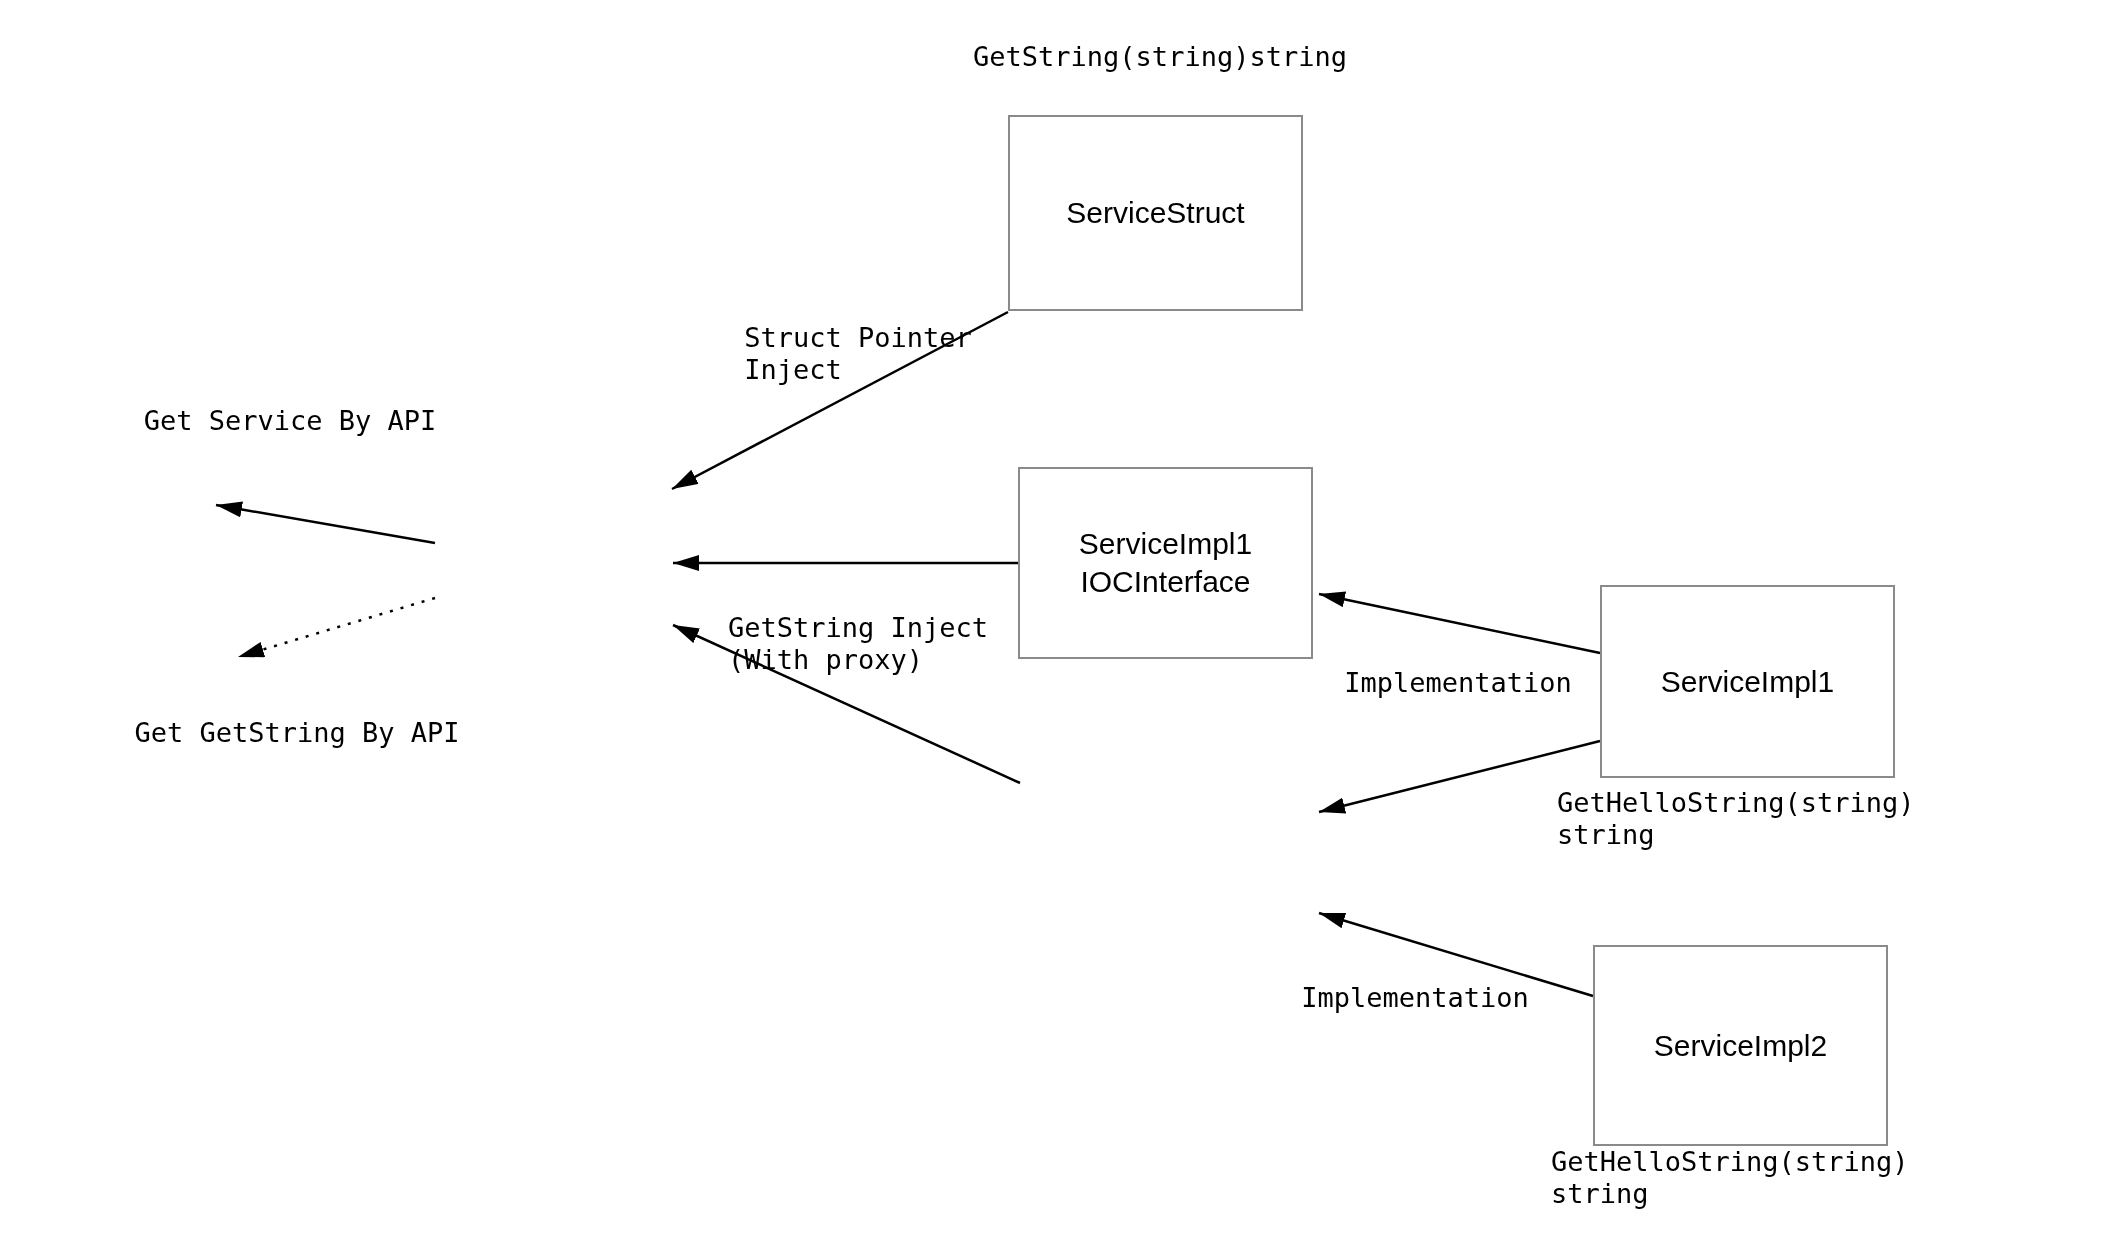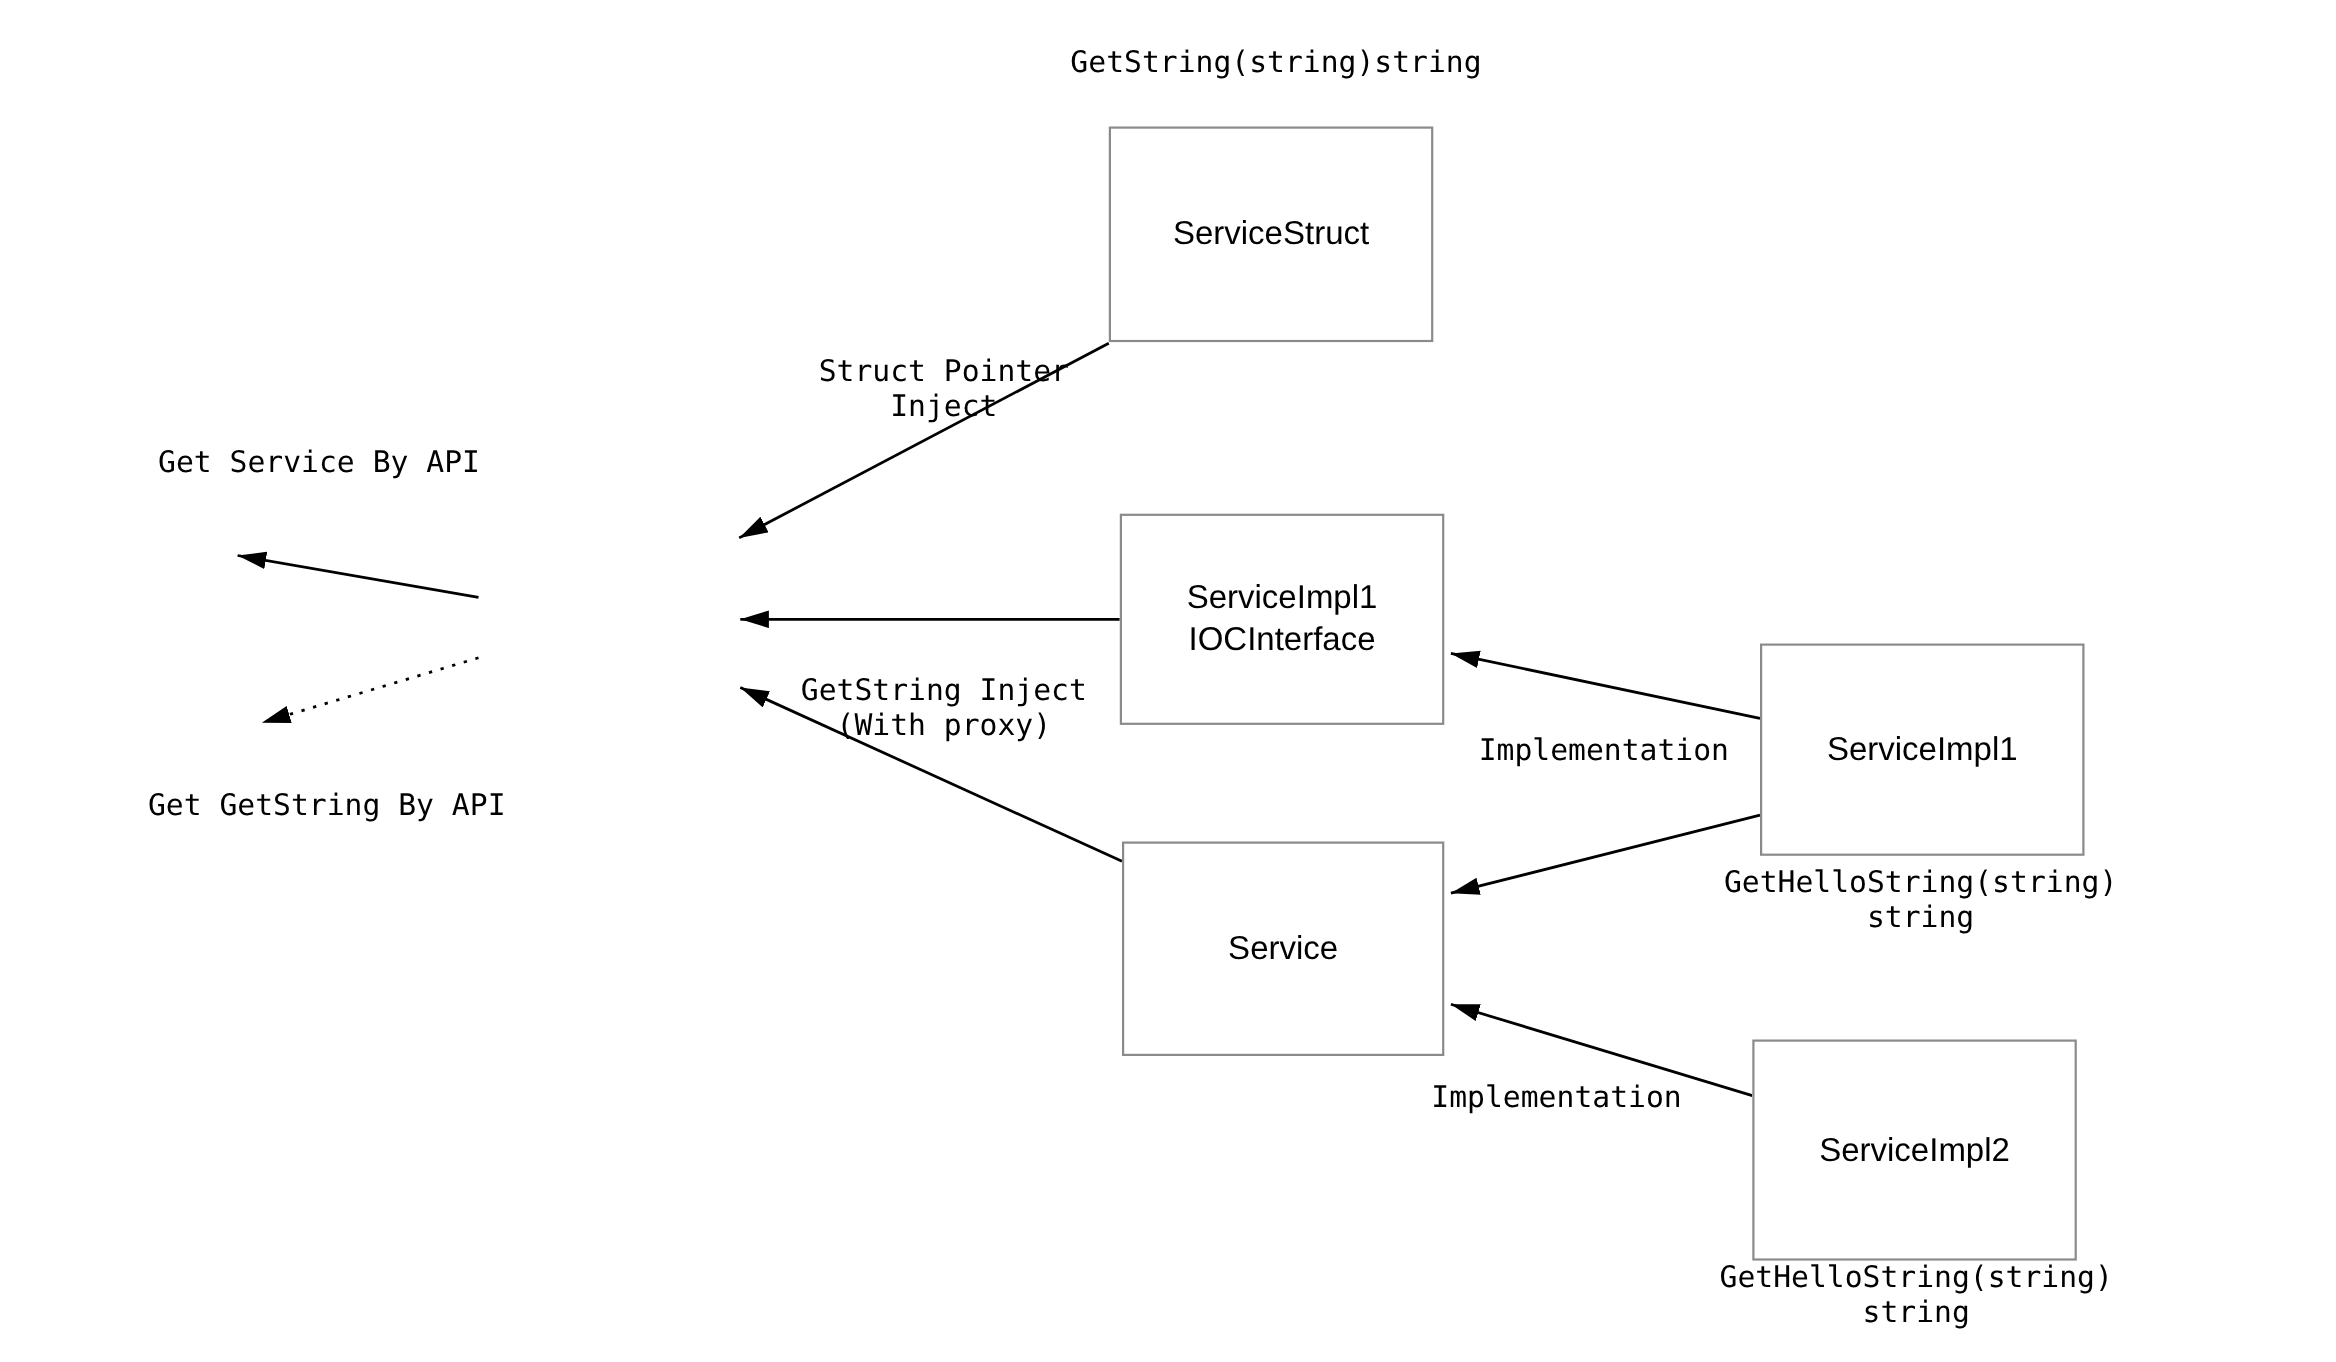--- a/index.html
+++ b/index.html
@@ -29,21 +29,20 @@
     justify-content: center;
     text-align: center;
     font-family: "Liberation Sans", sans-serif;
     font-size: 30px;
     line-height: 38px;
     white-space: pre-line;
   }
   .lbl {
     position: absolute;
     transform: translate(-50%, -50%);
-    text-align: center;
     font-size: 27px;
     line-height: 32px;
     white-space: pre-line;
   }
 </style>
 </head>
 <body>
 
 <div class="canvas">
 
@@ -70,23 +69,20 @@
 
   <div class="node" style="left:1018px; top:467px; width:295px; height:192px">
     <span>ServiceImpl1
 IOCInterface</span>
   </div>
 
   <div class="node" style="left:1600px; top:585px; width:295px; height:193px">
     <span>ServiceImpl1</span>
   </div>
 
-  <div class="node" style="left:1020px; top:765px; width:293px; height:195px">
-    <span>Service</span>
-  </div>
 
   <div class="node" style="left:1593px; top:945px; width:295px; height:201px">
     <span>ServiceImpl2</span>
   </div>
 
   <div class="lbl" style="left:1160px; top:57px">GetString(string)string</div>
 
   <div class="lbl" style="left:858px; top:354px">Struct Pointer
 Inject</div>
 

